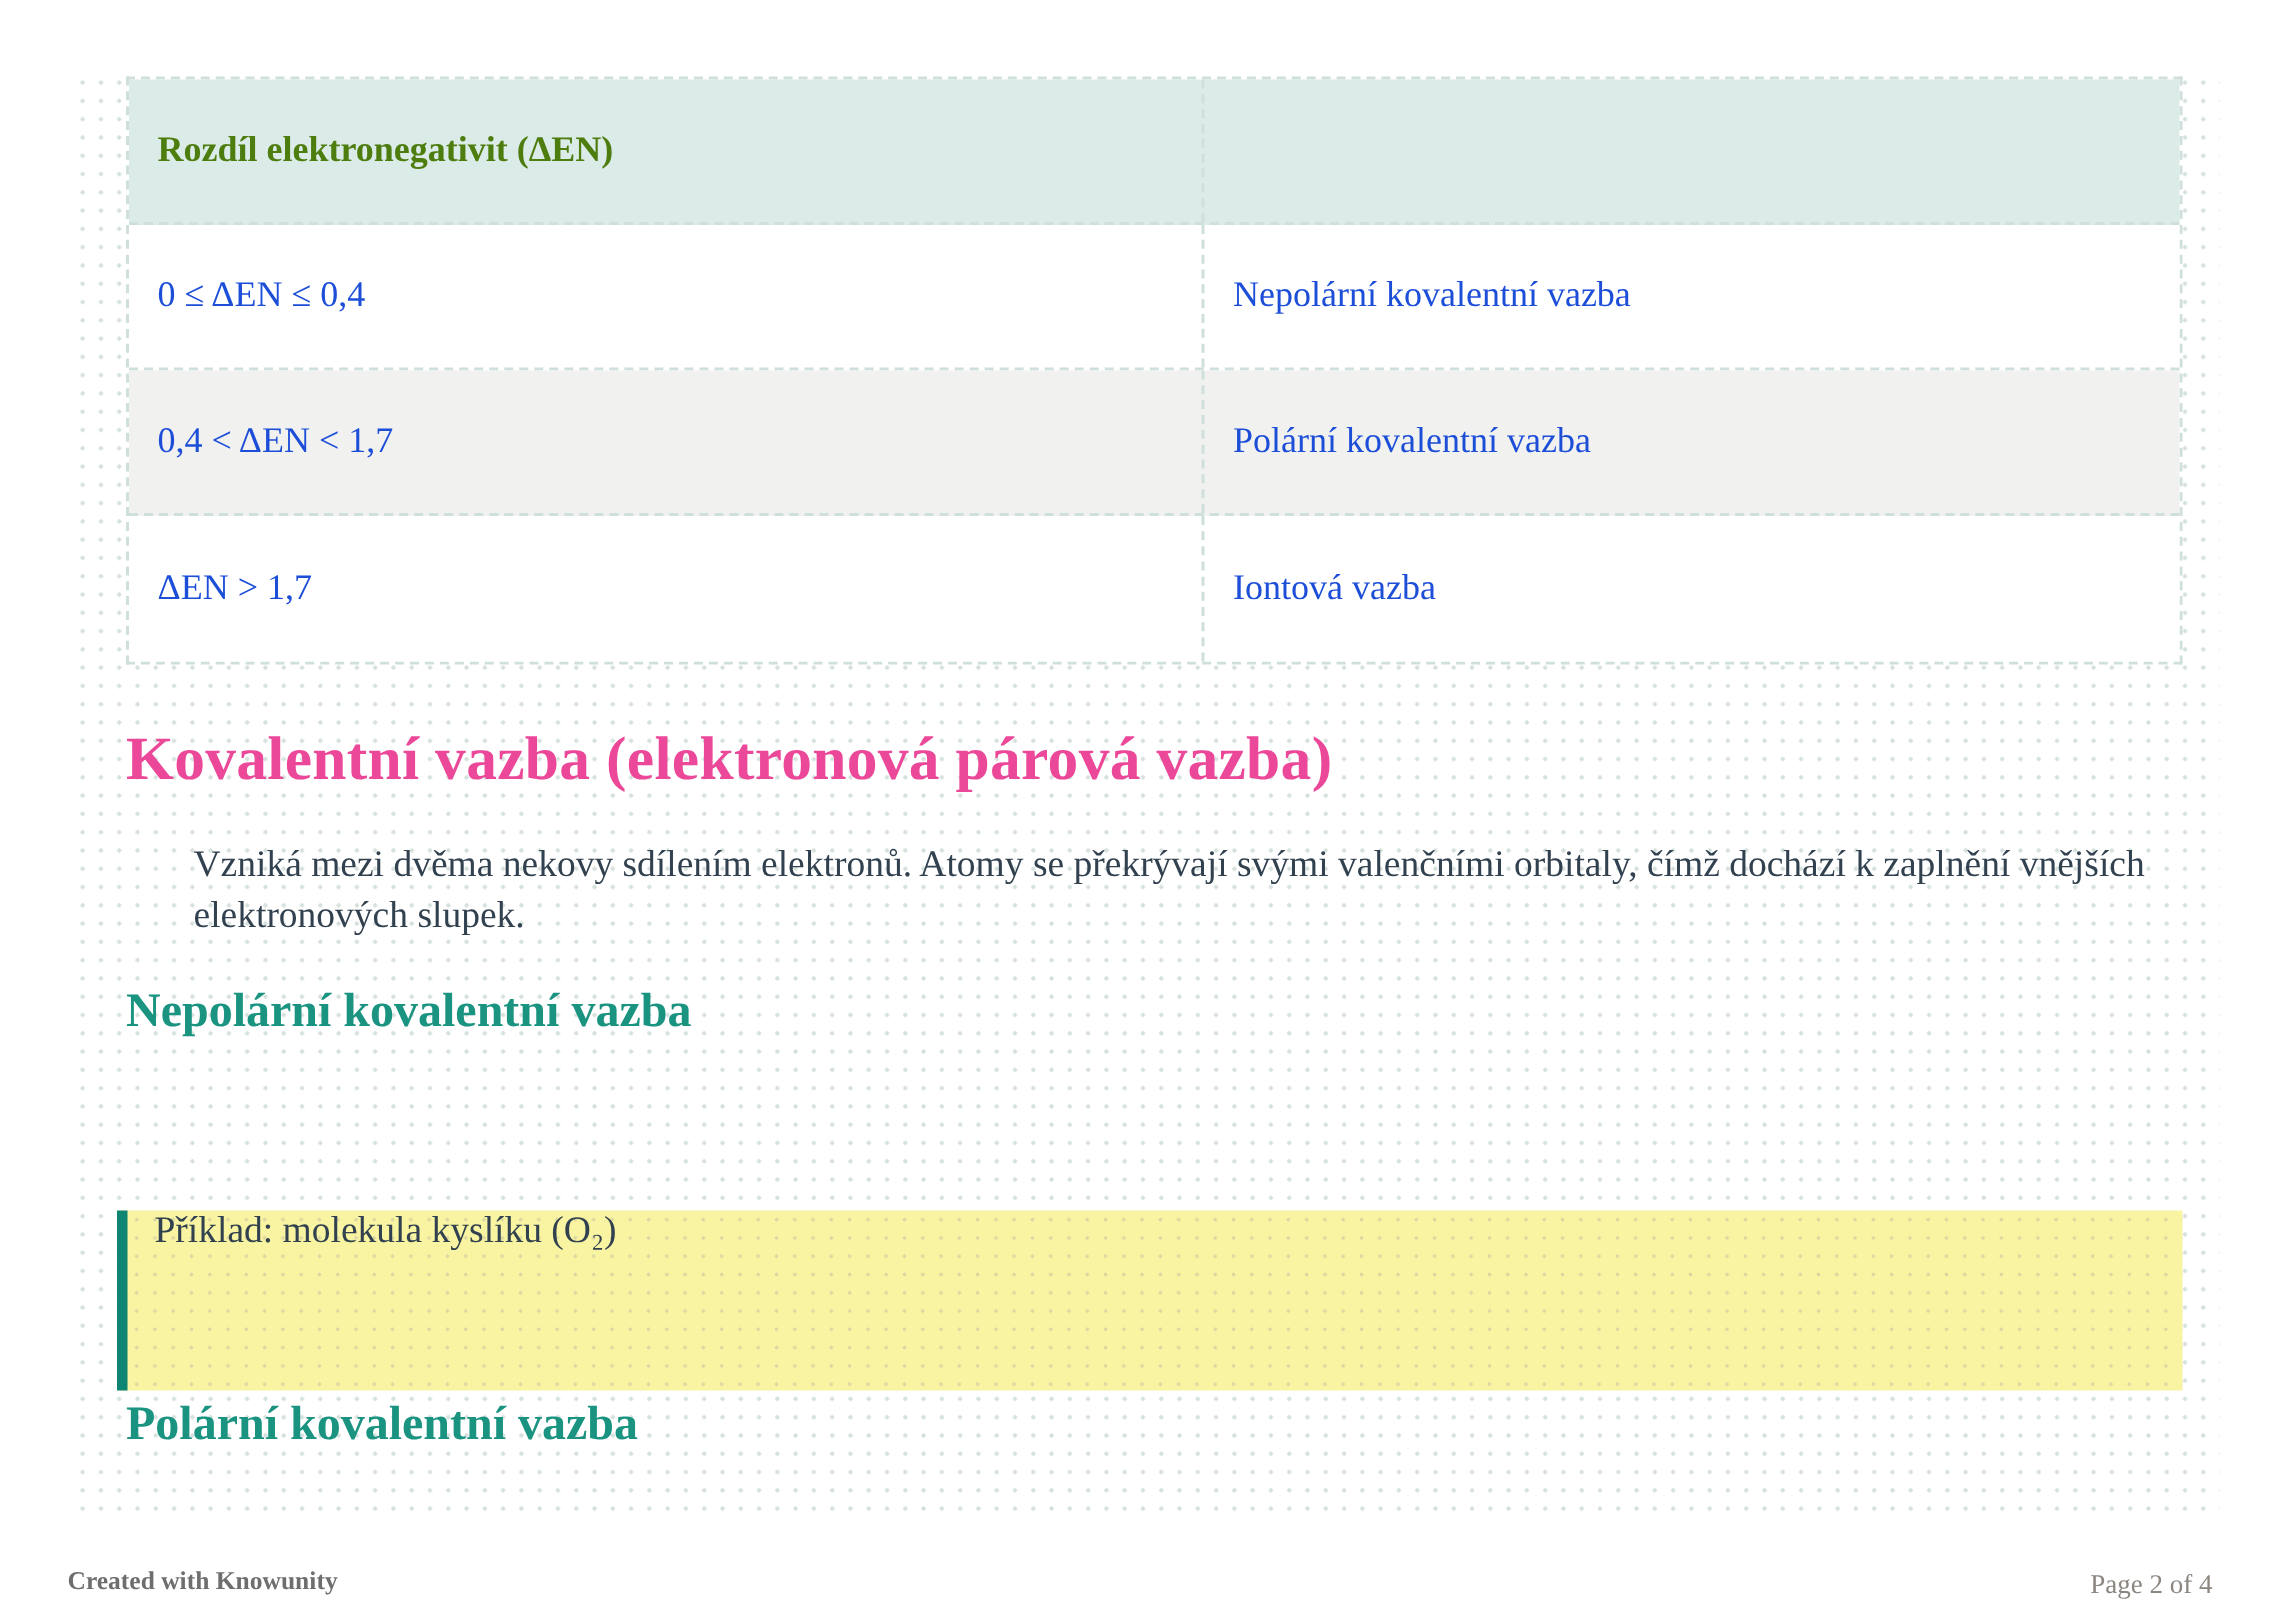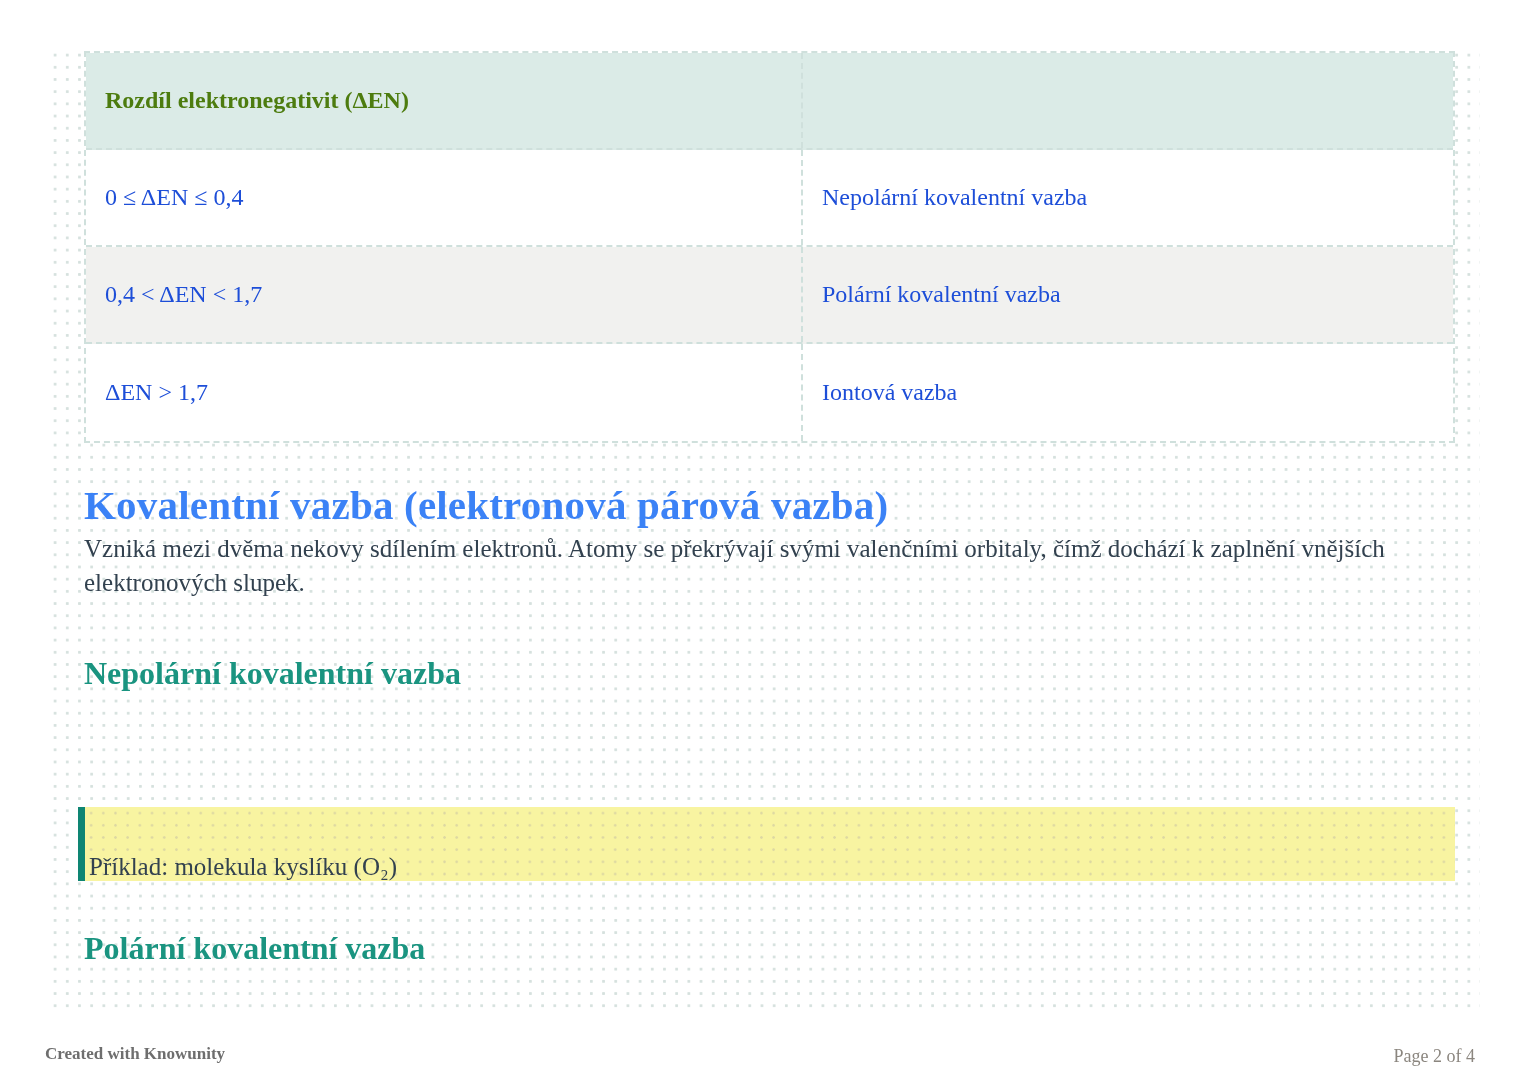--- a/index.html
+++ b/index.html
@@ -71,57 +71,57 @@
     font-weight: bold;
     color: #4d7c0f;
   }
   
   .h1 {
     position: absolute;
     left: 84px;
     top: 481px;
     font-size: 41px;
     font-weight: bold;
-    color: #3b82f6;
+    color: #ec4899;
     letter-spacing: 0.2px;
   }
   .h2 {
     position: absolute;
     left: 84px;
     font-size: 32px;
     font-weight: bold;
     color: #1a9480;
   }
   .h2.pos-nepolarni { top: 655px; }
   .h2.pos-polarni   { top: 930px; }
   .para {
     position: absolute;
     left: 84px;
     width: 1372px;
     font-size: 25px;
     line-height: 34px;
     color: #32414F;
   }
-  .para.pos-1 { top: 532px; }
+  .para.pos-1 { top: 560px; margin-left: 45px; }
   .para.pos-2 { top: 718px; }
   
   .callout {
     position: absolute;
     left: 78px;
     top: 807px;
     width: 1377px;
-    height: 74px;
+    height: 120px;
     box-sizing: border-box;
     background-color: #f8f4a1;
     background-image: radial-gradient(circle, #ddd8a2 1.2px, rgba(0,0,0,0) 1.4px);
     background-size: 12.2px 12.2px;
     border-left: 7px solid #0e8573;
     display: flex;
-    align-items: flex-end;
-    padding-left: 4px;
+    align-items: flex-start;
+    padding-left: 18px;
     font-size: 25px;
     color: #32414F;
   }
   
   .footer-left {
     position: absolute;
     left: 45px;
     top: 1044px;
     font-size: 17px;
     font-weight: bold;

